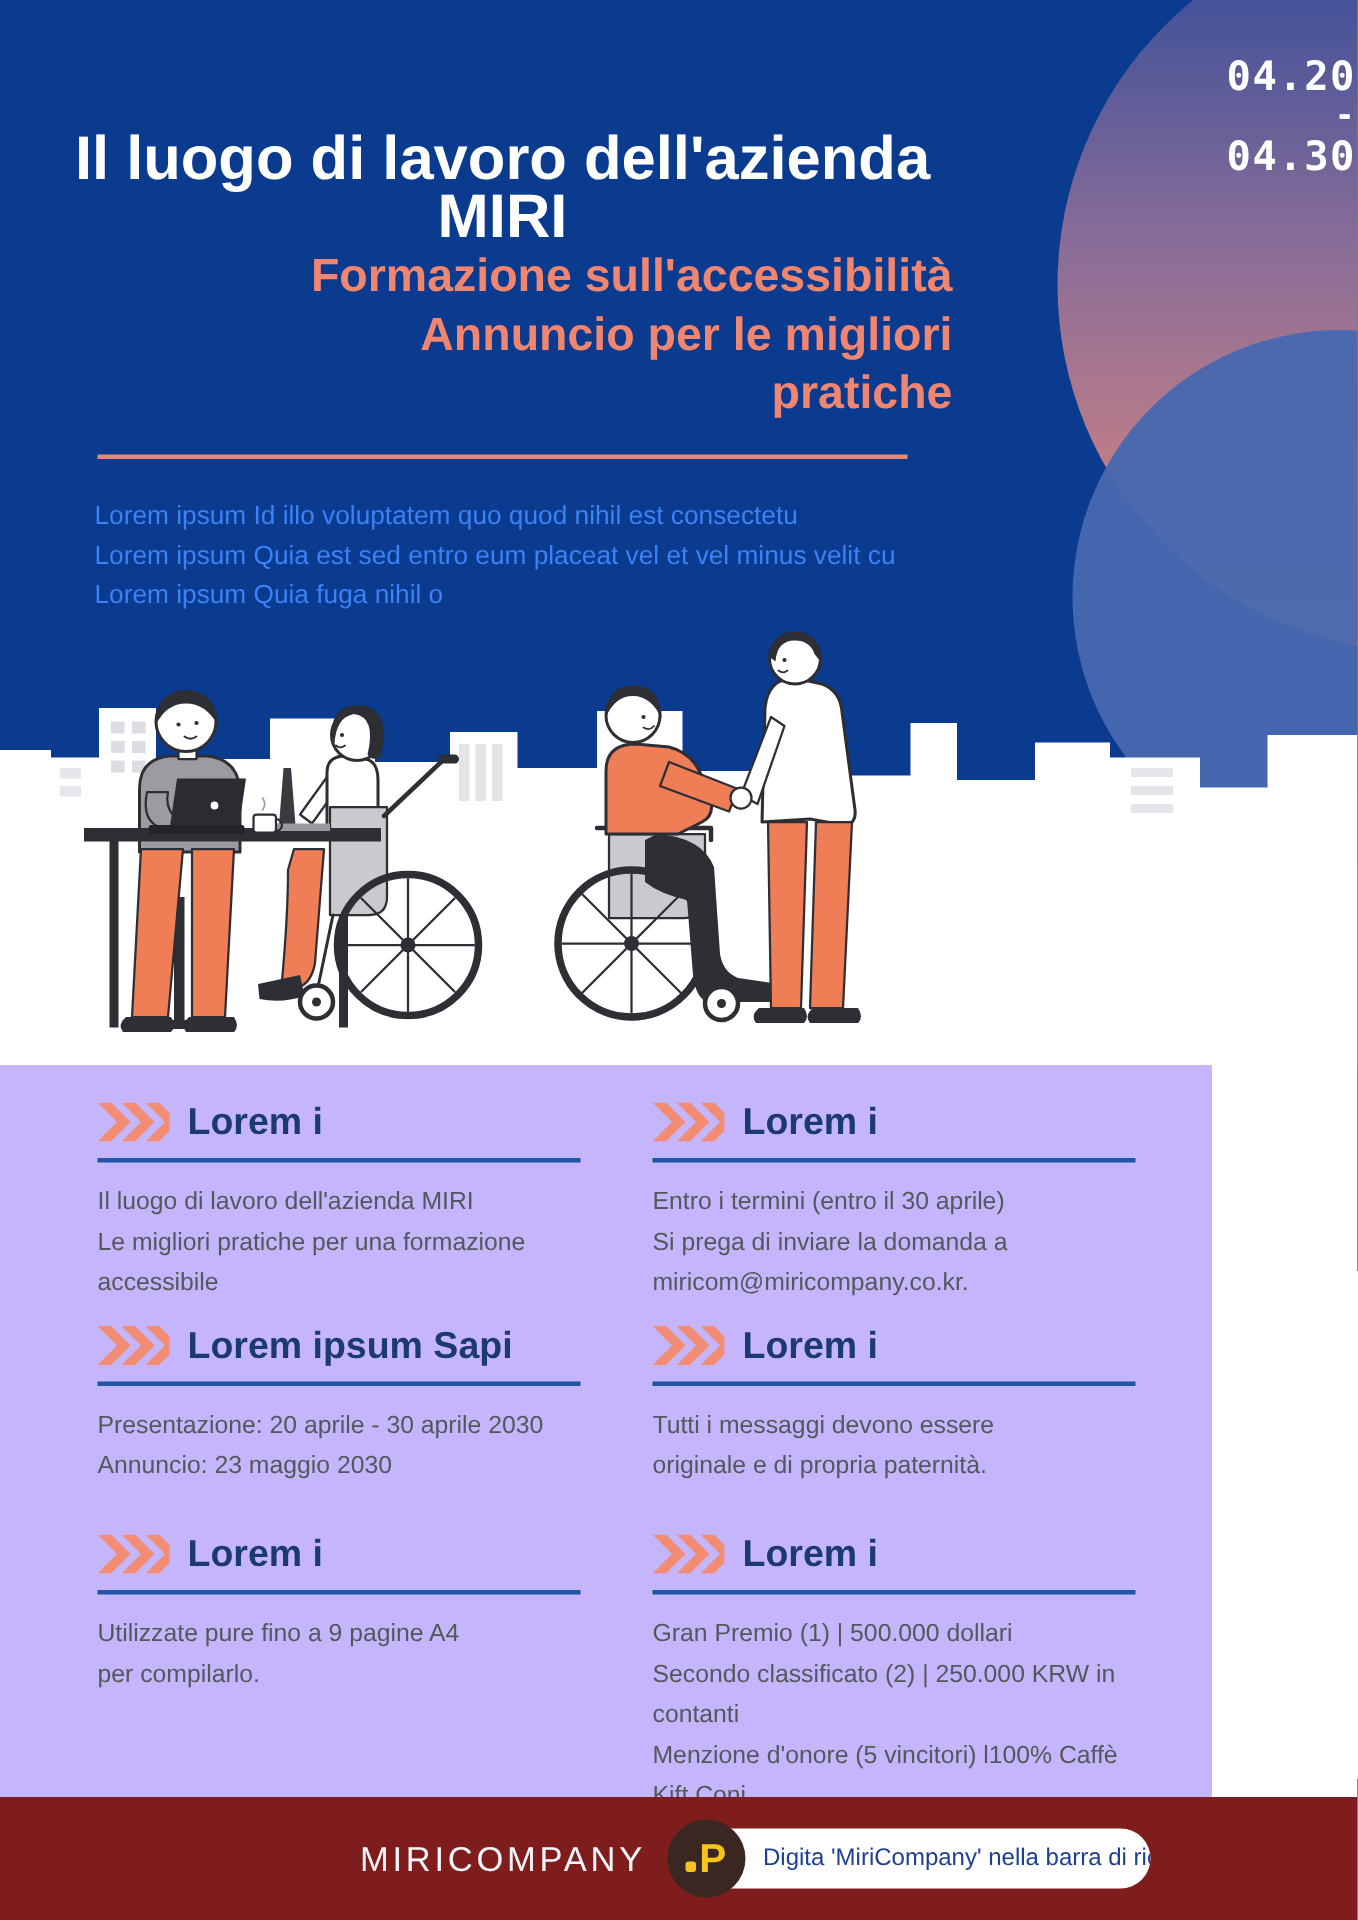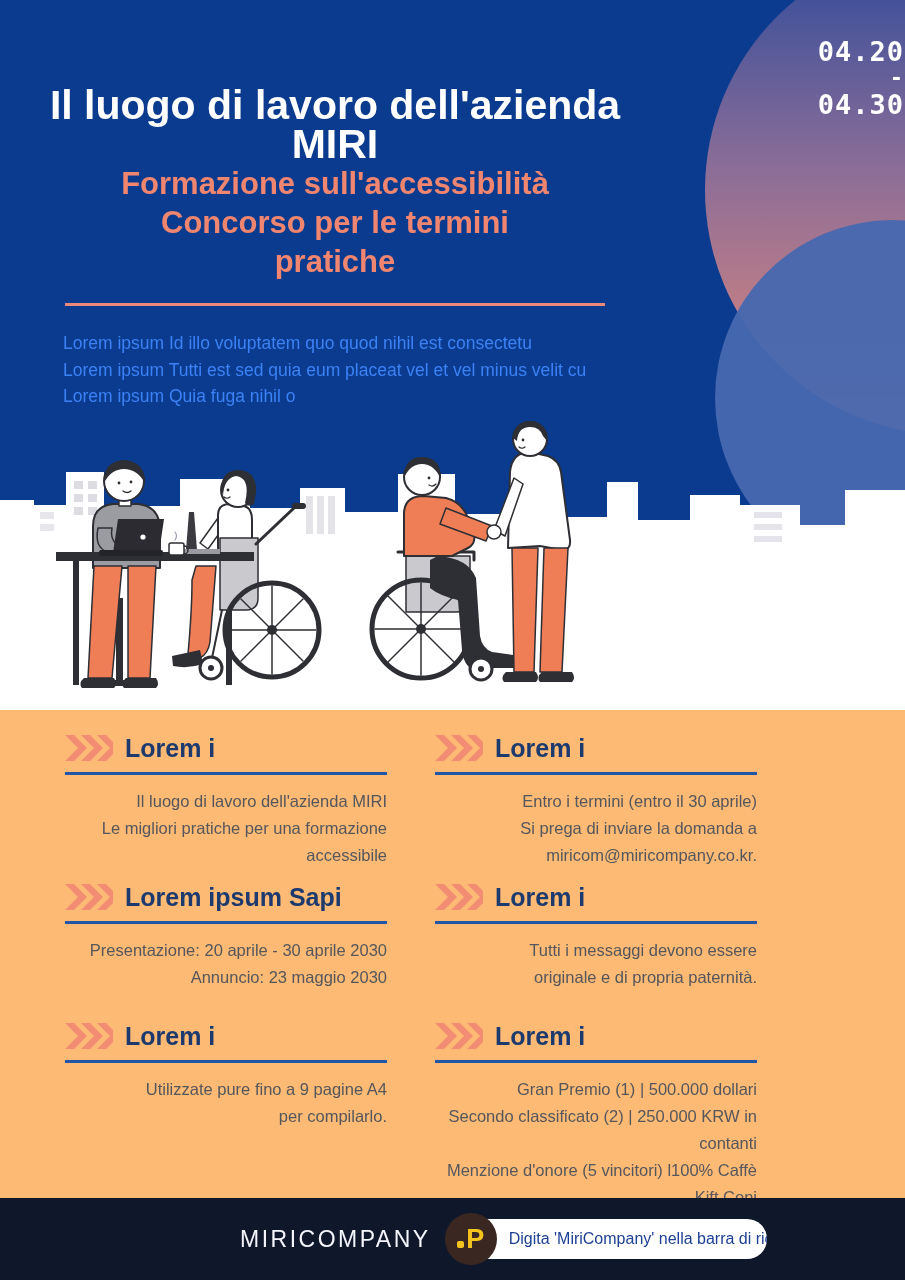--- a/index.html
+++ b/index.html
@@ -12,36 +12,36 @@
   .hero{position:absolute;top:0;left:0;width:905px;height:710px;padding-left:27px;}
   .hero-art{position:absolute;top:0;left:0;}
   .date-badge{
     position:absolute;top:36px;right:28px;text-align:right;
     color:#ffffff;font-family:"DejaVu Sans Mono",monospace;font-weight:bold;
     font-size:27px;line-height:31px;letter-spacing:1px;
   }
   .date-badge .sep{font-size:22px;line-height:22px;}
   .title-block{position:absolute;top:86px;left:35px;width:600px;text-align:center;font-weight:700;}
   .t-white{color:#ffffff;font-size:41px;line-height:39px;}
-  .t-coral{color:#F08570;font-size:31px;line-height:39px;}
+  .t-coral{color:#F08570;font-size:31px;line-height:39px;text-align:right;}
   .divider{position:absolute;top:303px;left:65px;width:540px;height:3px;background:#E8897B;}
   .intro{position:absolute;top:330px;left:63px;width:620px;color:#3b82f6;font-size:17.5px;line-height:26.5px;}
   
-  .content{position:absolute;top:710px;left:0;width:905px;height:488px;background:#fdba74;
+  .content{position:absolute;top:710px;left:0;width:808px;height:488px;background:#c4b5fd;
            padding:23px 0 0 65px;box-sizing:border-box;}
   .grid{display:grid;grid-template-columns:322px 322px;grid-template-rows:149px 139px auto;column-gap:48px;}
   .section{align-self:start;}
   .sec-head{display:flex;align-items:center;gap:12px;height:30px;}
   .chev{flex:0 0 auto;display:block;}
   .sec-title{font-size:25px;font-weight:700;color:#1D3A6E;white-space:nowrap;}
   .sec-rule{height:2.5px;background:#2255A3;margin-top:9px;}
-  .sec-body{margin-top:13px;font-size:16.5px;line-height:27px;color:#56575C;text-align:right;}
+  .sec-body{margin-top:13px;font-size:16.5px;line-height:27px;color:#56575C;}
   
   .footer{
-    position:absolute;top:1198px;left:0;width:905px;height:82px;background:#0f172a;
+    position:absolute;top:1198px;left:0;width:905px;height:82px;background:#7f1d1d;
     display:flex;align-items:center;gap:16px;padding-left:240px;box-sizing:border-box;
   }
   .brand{color:#f4f6fc;font-size:23px;letter-spacing:2.5px;font-weight:400;}
   .search-wrap{position:relative;height:40px;}
   .search-pill{
     width:320px;height:40px;background:#ffffff;border-radius:21px;
     display:flex;align-items:center;padding-left:62px;box-sizing:border-box;
     overflow:hidden;white-space:nowrap;
   }
   .search-text{color:#1D4094;font-size:16px;}
@@ -203,29 +203,29 @@
     <div class="date-badge">
       <div>04.20</div>
       <div class="sep">-</div>
       <div>04.30</div>
     </div>
 
     <div class="title-block">
       <div class="t-white">Il luogo di lavoro dell'azienda</div>
       <div class="t-white">MIRI</div>
       <div class="t-coral">Formazione sull'accessibilità</div>
-      <div class="t-coral">Concorso per le termini</div>
+      <div class="t-coral">Annuncio per le migliori</div>
       <div class="t-coral">pratiche</div>
     </div>
 
     <div class="divider"></div>
 
     <div class="intro">
       <div>Lorem ipsum Id illo voluptatem quo quod nihil est consectetu</div>
-      <div>Lorem ipsum Tutti est sed quia eum placeat vel et vel minus velit cu</div>
+      <div>Lorem ipsum Quia est sed entro eum placeat vel et vel minus velit cu</div>
       <div>Lorem ipsum Quia fuga nihil o</div>
     </div>
   </div>
 
   <div class="content">
     <div class="grid">
 
       <div class="section">
         <div class="sec-head">
           <svg class="chev" width="48" height="26" viewBox="0 0 48 26">

